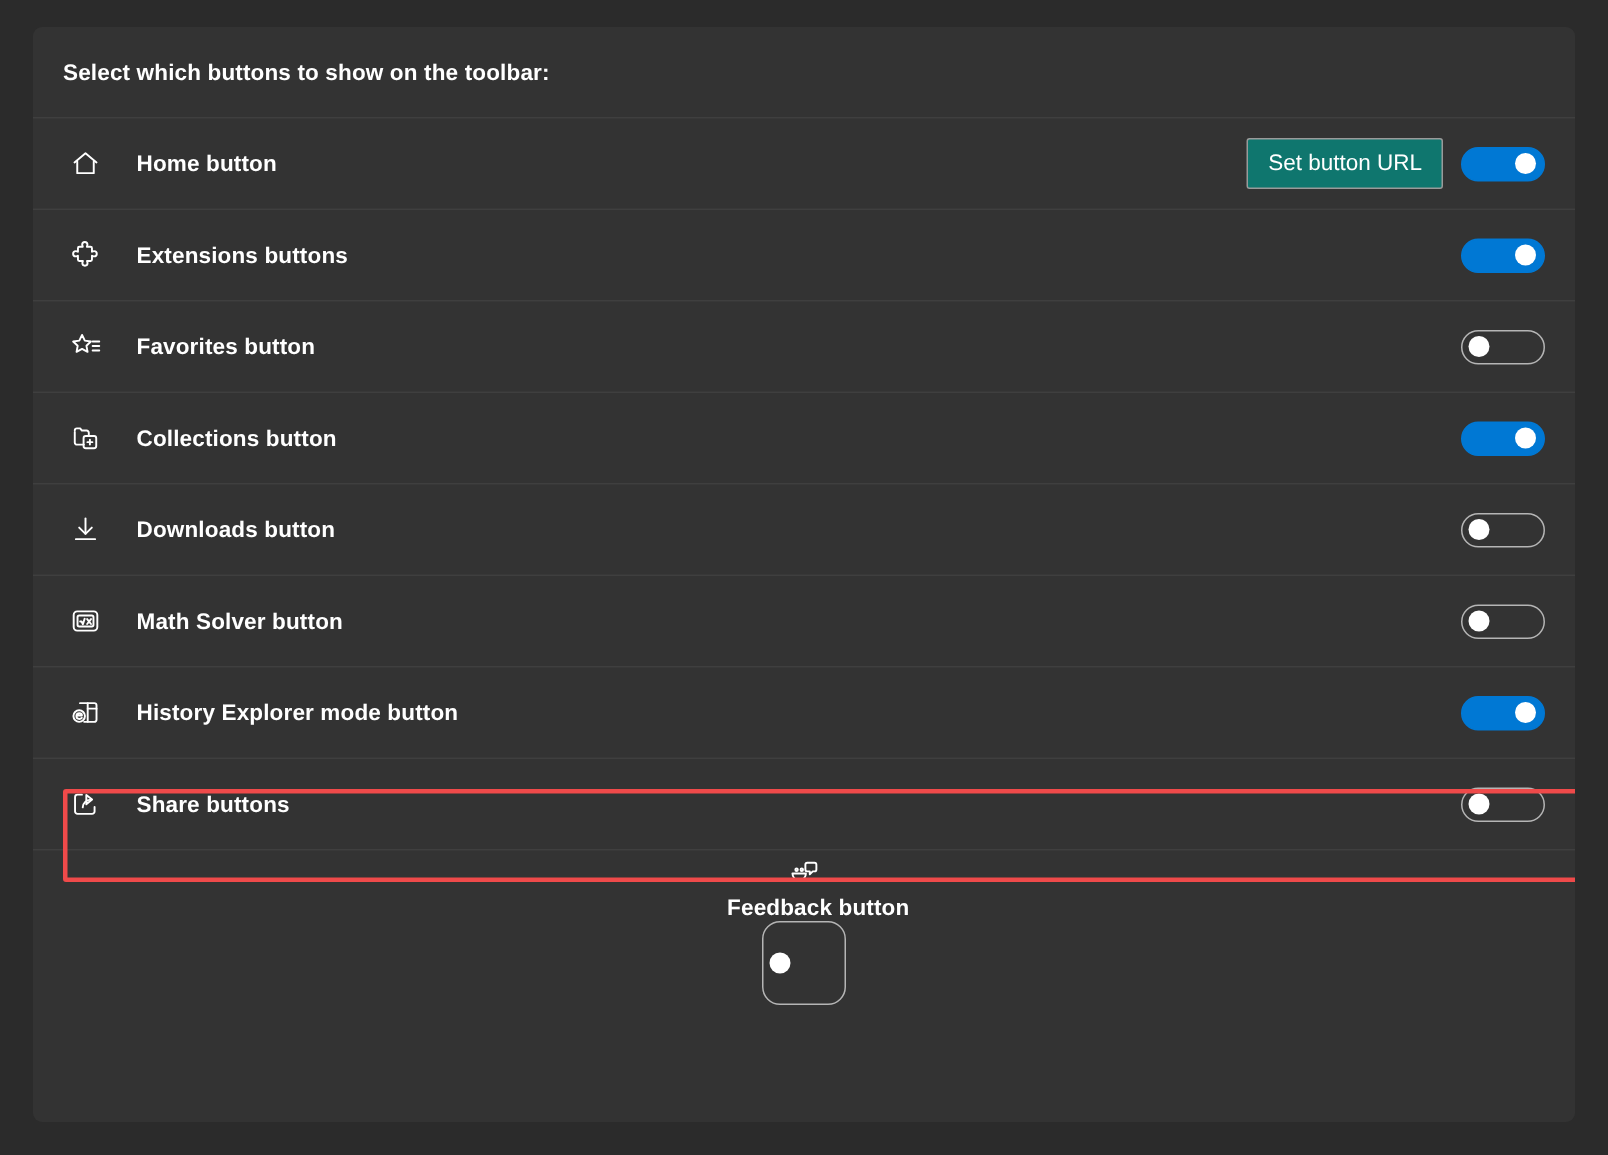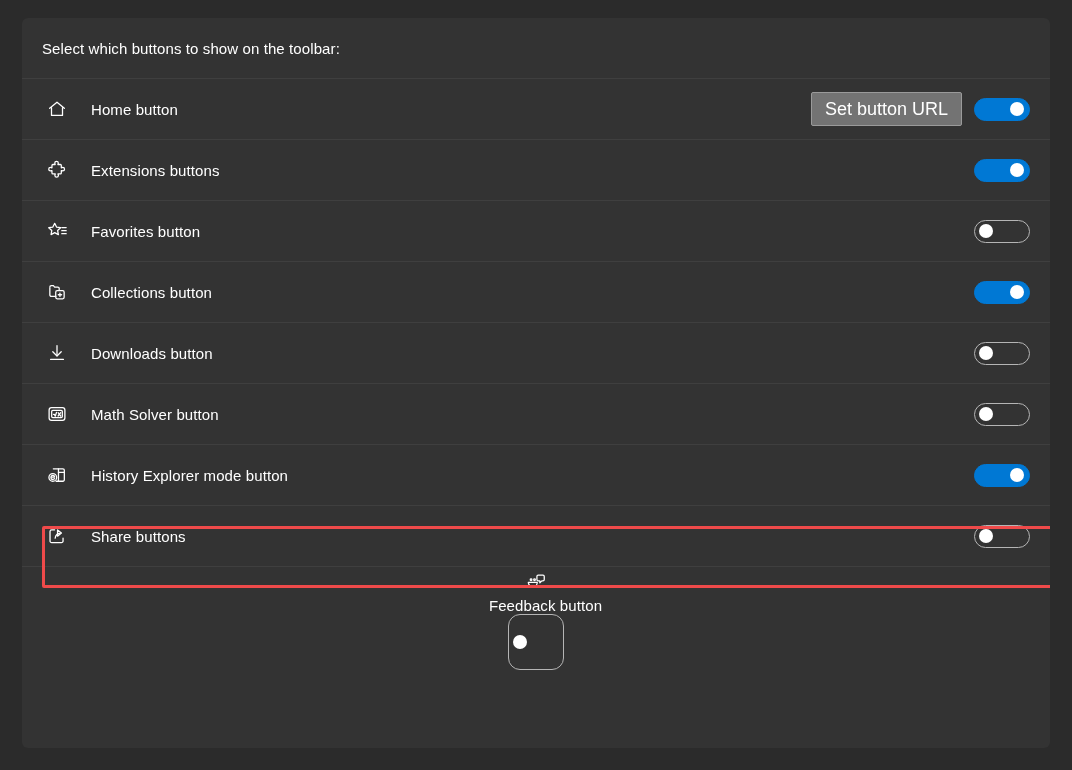--- a/index.html
+++ b/index.html
@@ -30,21 +30,21 @@
     height: 61px;
     display: flex;
     align-items: center;
     padding: 0 20px;
     box-sizing: border-box;
     border-bottom: 1px solid #3f3f3f;
   }
   .panel-header-text {
     color: #ffffff;
     font-size: 15px;
-    font-weight: normal;
+    font-weight: bold;
     letter-spacing: 0.1px;
   }
 
   .rows {
     display: block;
   }
 
   .row {
     position: relative;
     height: 61px;
@@ -69,39 +69,39 @@
     color: #ffffff;
   }
   .row-icon svg {
     display: block;
   }
 
   .row-label {
     margin-left: 19px;
     color: #ffffff;
     font-size: 15px;
-    font-weight: normal;
+    font-weight: bold;
     letter-spacing: 0.1px;
     white-space: nowrap;
   }
 
   .row-spacer {
     flex: 1 1 auto;
   }
 
   .url-button {
     height: 34px;
     padding: 0 13px;
     margin-right: 12px;
-    background: #737373;
+    background: #0f766e;
     border: 1px solid #9a9a9a;
     border-radius: 2px;
     color: #ffffff;
     font-family: "Liberation Sans", sans-serif;
-    font-size: 18px;
+    font-size: 15px;
     line-height: 32px;
     white-space: nowrap;
     cursor: pointer;
     box-sizing: border-box;
   }
 
   .toggle {
     position: relative;
     width: 56px;
     height: 23px;

